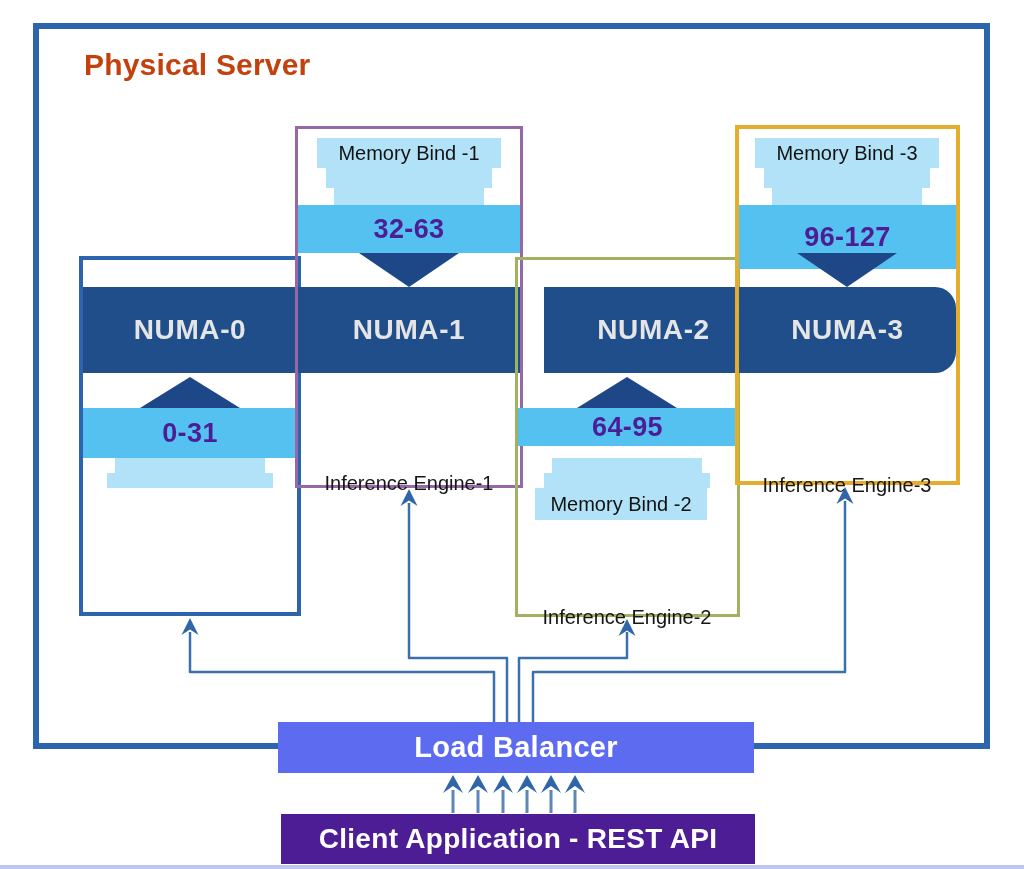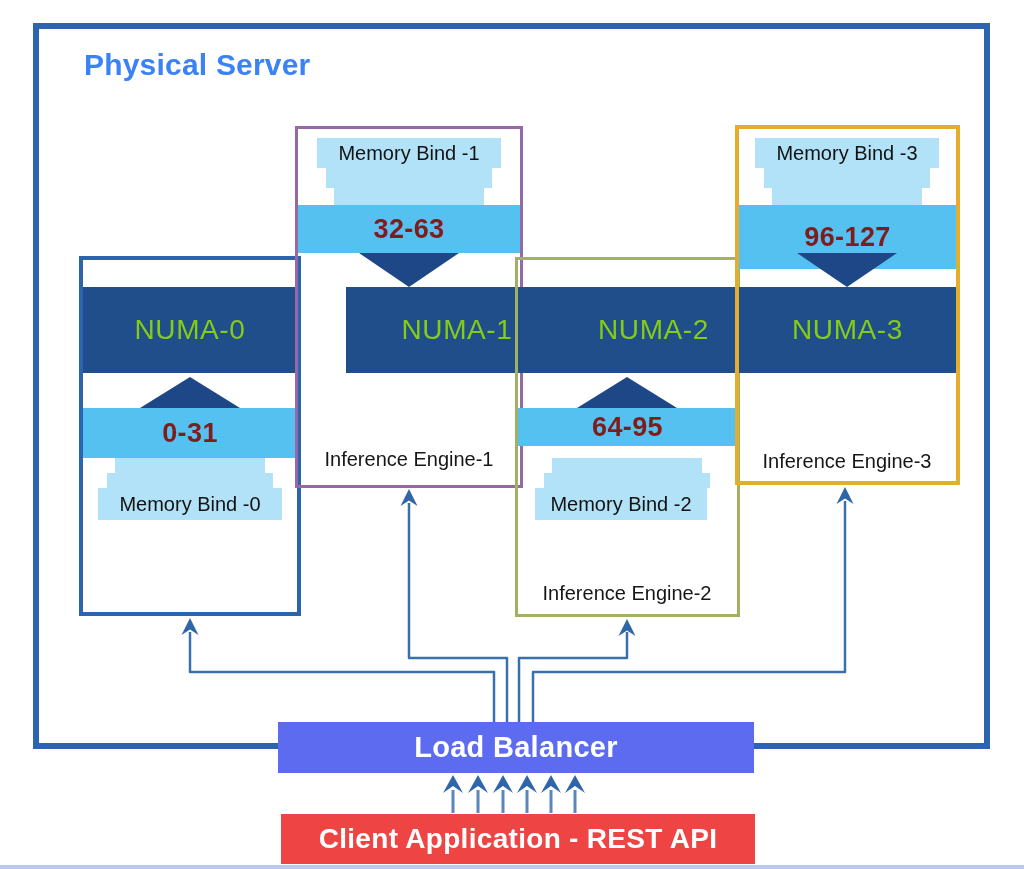--- a/index.html
+++ b/index.html
@@ -7,103 +7,103 @@
   .canvas{
     position:relative;width:1024px;height:869px;background:#ffffff;
     font-family:"Liberation Sans",sans-serif;overflow:hidden;
   }
   .server-border{
     position:absolute;left:33px;top:23px;width:957px;height:726px;
     border:6px solid #2d64ae;background:transparent;
   }
   .server-title{
     position:absolute;left:84px;top:48px;font-size:30px;font-weight:bold;
-    color:#3b82f6;letter-spacing:0.2px;white-space:nowrap;
+    color:#c2410c;letter-spacing:0.2px;white-space:nowrap;
   }
   .numa-box{position:absolute;background:transparent;}
   .outline0{border:4px solid #2d64ae;}
   .outline1{border:3px solid #9668a5;}
   .outline2{border:3px solid #a0b161;}
   .outline3{border:4px solid #e5ad2e;}
   .band{
-    position:absolute;height:86px;background:#1f4e8b;color:#84cc16;
-    font-size:28px;font-weight:normal;letter-spacing:0.6px;
+    position:absolute;height:86px;background:#1f4e8b;color:#e5e5e5;
+    font-size:28px;font-weight:bold;letter-spacing:0.6px;
     display:flex;align-items:center;justify-content:center;white-space:nowrap;
   }
   .corebox{
-    position:absolute;background:#55c1f1;color:#7f1d1d;font-size:27px;
+    position:absolute;background:#55c1f1;color:#4c1d95;font-size:27px;
     font-weight:bold;display:flex;align-items:center;justify-content:center;
     letter-spacing:0.4px;white-space:nowrap;
   }
   .mb-step{position:absolute;background:#b2e2f7;}
   .mb-label{
     position:absolute;background:#b2e2f7;color:#121212;font-size:20px;
     display:flex;align-items:center;justify-content:center;white-space:nowrap;
   }
   .tri{position:absolute;width:0;height:0;}
   .tri-down{border-left:50px solid transparent;border-right:50px solid transparent;border-top:34px solid #1d4787;}
   .tri-up{border-left:50px solid transparent;border-right:50px solid transparent;border-bottom:31px solid #1d4787;}
   .engine{
     position:absolute;font-size:20px;color:#161616;transform:translateX(-50%);
     white-space:nowrap;
+    margin-top:24px;
   }
   .arrows{position:absolute;left:0;top:0;width:1024px;height:869px;pointer-events:none;}
   .lb-box{
     position:absolute;left:278px;top:722px;width:476px;height:51px;background:#5d6bf0;
     color:#ffffff;font-size:29px;font-weight:bold;display:flex;align-items:center;
     justify-content:center;letter-spacing:0.3px;white-space:nowrap;
   }
   .client-box{
-    position:absolute;left:281px;top:814px;width:474px;height:50px;background:#ef4444;
+    position:absolute;left:281px;top:814px;width:474px;height:50px;background:#4c1d95;
     color:#ffffff;font-size:28px;font-weight:bold;display:flex;align-items:center;
     justify-content:center;letter-spacing:0.3px;white-space:nowrap;
   }
   .bottom-strip{position:absolute;left:0;top:865px;width:1024px;height:4px;background:#bdc8f1;}
 </style>
 </head>
 <body>
 
 <div class="canvas">
 
   <div class="server-border"></div>
   <div class="server-title">Physical Server</div>
 
   <div class="numa-box outline0" style="left:79px;top:256px;width:222px;height:360px;"></div>
   <div class="band" style="left:83px;top:287px;width:214px;">NUMA-0</div>
   <div class="tri tri-up" style="left:140px;top:377px;"></div>
   <div class="corebox" style="left:83px;top:408px;width:214px;height:50px;">0-31</div>
   <div class="mb-step" style="left:115px;top:458px;width:150px;height:15px;"></div>
   <div class="mb-step" style="left:107px;top:473px;width:166px;height:15px;"></div>
-  <div class="mb-label" style="left:98px;top:488px;width:184px;height:32px;">Memory Bind -0</div>
 
   <div class="numa-box outline1" style="left:295px;top:126px;width:228px;height:362px;"></div>
   <div class="mb-label" style="left:317px;top:138px;width:184px;height:30px;">Memory Bind -1</div>
   <div class="mb-step" style="left:326px;top:168px;width:166px;height:20px;"></div>
   <div class="mb-step" style="left:334px;top:188px;width:150px;height:17px;"></div>
   <div class="corebox" style="left:298px;top:205px;width:222px;height:48px;">32-63</div>
   <div class="tri tri-down" style="left:359px;top:253px;"></div>
-  <div class="band" style="left:298px;top:287px;width:222px;margin-left:48px;">NUMA-1</div>
+  <div class="band" style="left:298px;top:287px;width:222px;">NUMA-1</div>
   <div class="engine" style="left:409px;top:448px;">Inference Engine-1</div>
 
   <div class="numa-box outline2" style="left:515px;top:257px;width:225px;height:360px;"></div>
   <div class="band" style="left:544px;top:287px;width:219px;">NUMA-2</div>
   <div class="tri tri-up" style="left:577px;top:377px;"></div>
   <div class="corebox" style="left:518px;top:408px;width:219px;height:38px;">64-95</div>
   <div class="mb-step" style="left:552px;top:458px;width:150px;height:15px;"></div>
   <div class="mb-step" style="left:544px;top:473px;width:166px;height:15px;"></div>
   <div class="mb-label" style="left:535px;top:488px;width:172px;height:32px;">Memory Bind -2</div>
   <div class="engine" style="left:627px;top:582px;">Inference Engine-2</div>
 
   <div class="numa-box outline3" style="left:735px;top:125px;width:225px;height:360px;"></div>
   <div class="mb-label" style="left:755px;top:138px;width:184px;height:30px;">Memory Bind -3</div>
   <div class="mb-step" style="left:764px;top:168px;width:166px;height:20px;"></div>
   <div class="mb-step" style="left:772px;top:188px;width:150px;height:17px;"></div>
   <div class="corebox" style="left:739px;top:205px;width:217px;height:64px;">96-127</div>
   <div class="tri tri-down" style="left:797px;top:253px;"></div>
-  <div class="band" style="left:739px;top:287px;width:217px;">NUMA-3</div>
+  <div class="band" style="left:739px;top:287px;width:217px;border-radius:21px;">NUMA-3</div>
   <div class="engine" style="left:847px;top:450px;">Inference Engine-3</div>
 
   <svg class="arrows" viewBox="0 0 1024 869">
 
     <g stroke="#3a71ad" stroke-width="2.5" fill="none" stroke-linejoin="round">
       <path d="M190,632 L190,672 L494,672 L494,722"></path>
       <path d="M409,503 L409,658 L507,658 L507,722"></path>
       <path d="M627,632 L627,658 L519,658 L519,722"></path>
       <path d="M845,501 L845,672 L533,672 L533,722"></path>
     </g>

